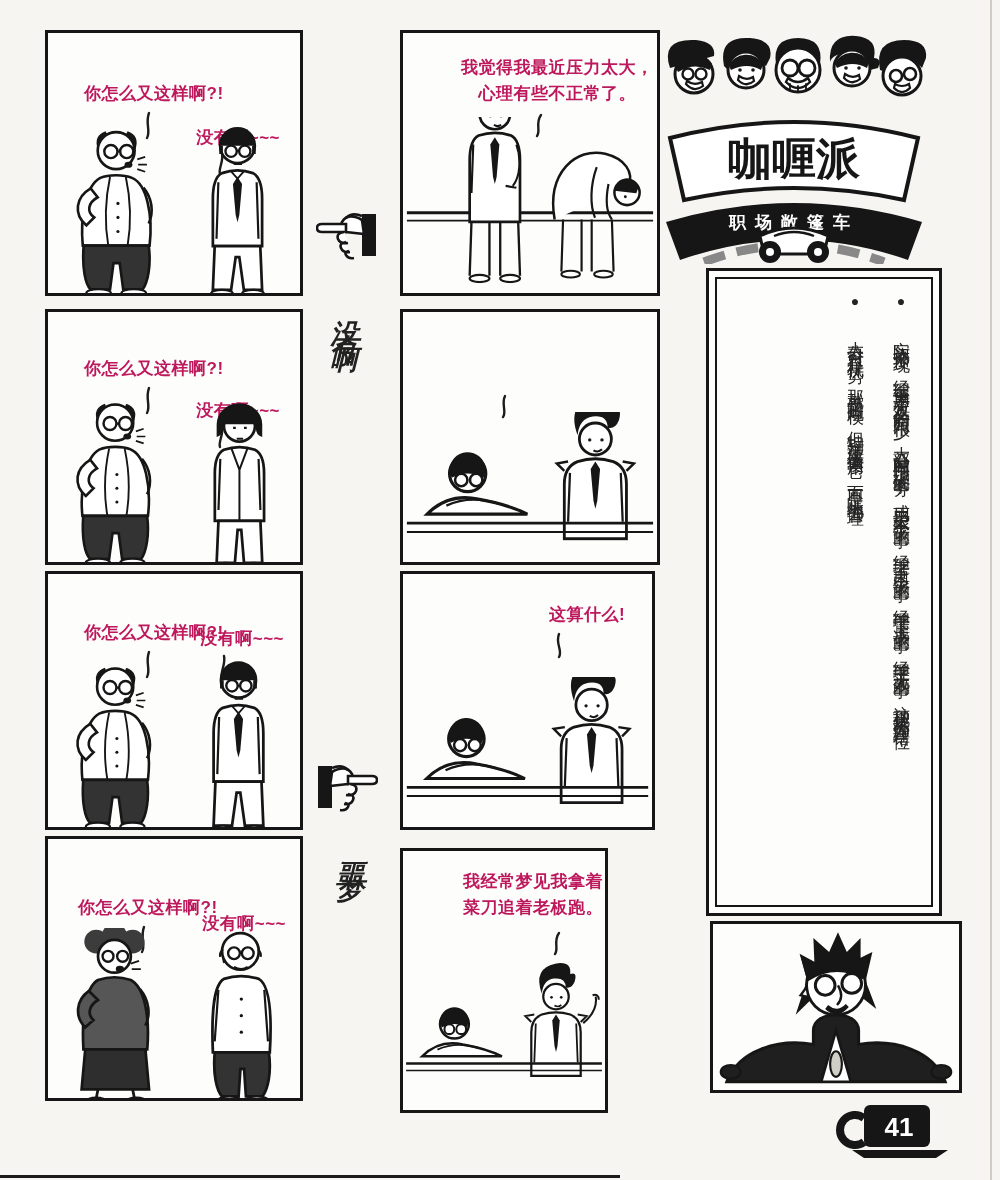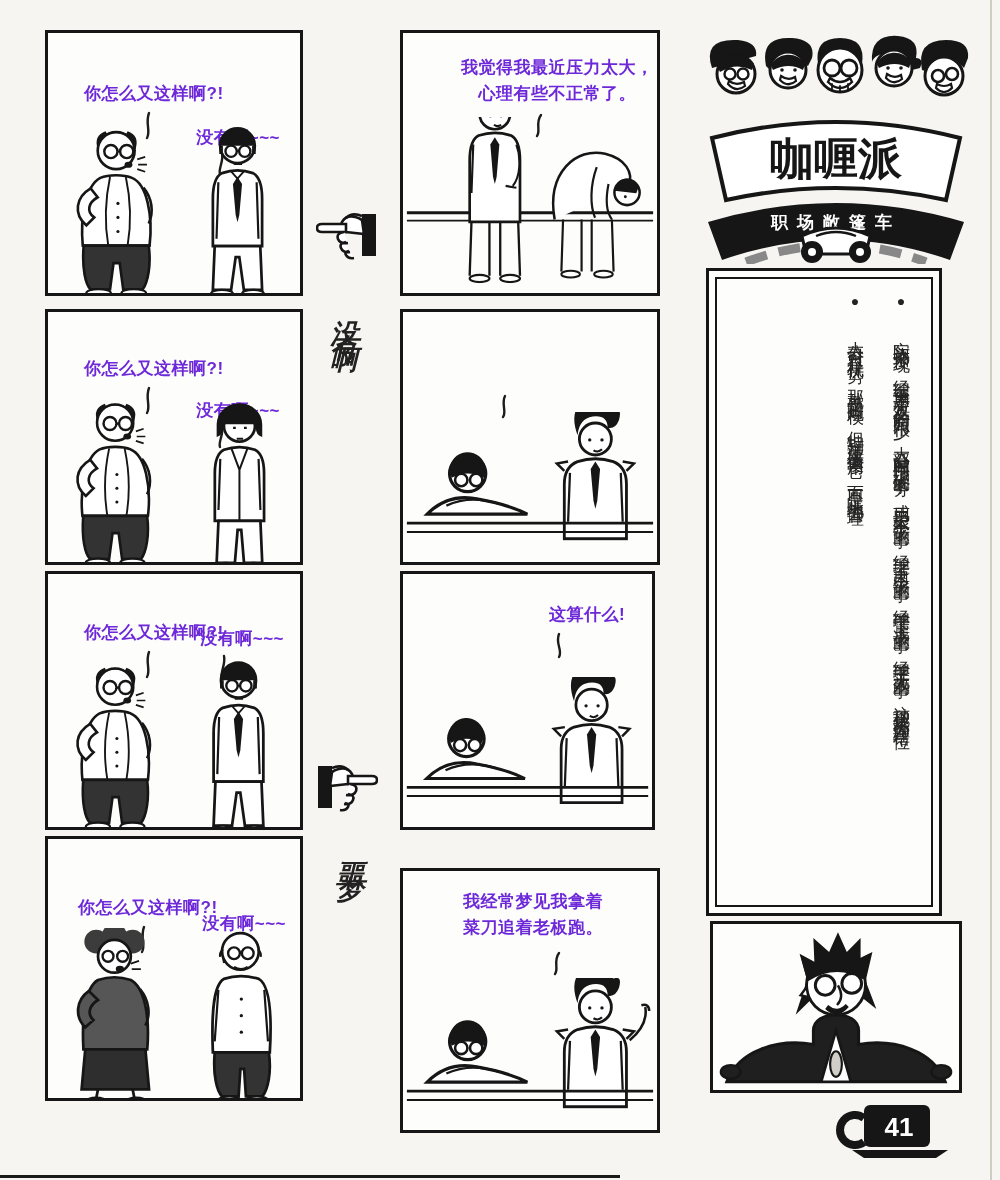--- a/index.html
+++ b/index.html
@@ -1,34 +1,34 @@
 <!DOCTYPE html>
 <html><head>
 <meta charset="utf-8">
 <style>
   html,body{margin:0;padding:0;}
   body{width:1000px;height:1180px;position:relative;background:#f6f5f1;
        font-family:"Liberation Sans",sans-serif;color:#161616;overflow:hidden;}
   .panel{position:absolute;background:#fdfdfb;border:3px solid #161616;box-sizing:border-box;overflow:hidden;}
-  .line{position:absolute;font-size:17px;font-weight:600;letter-spacing:.5px;color:#6d28d9;white-space:pre-line;line-height:1.55;}
+  .line{position:absolute;font-size:17px;font-weight:600;letter-spacing:.5px;color:#be185d;white-space:pre-line;line-height:1.55;}
   .scene{position:absolute;left:0;bottom:0;width:100%;}
   .tail{position:absolute;}
   .tail path{stroke:#1c1c1c;stroke-width:2.4;fill:none;stroke-linecap:round;}
   
   .gutter-hand{position:absolute;}
   .gutter-label{position:absolute;writing-mode:vertical-rl;font-family:"DejaVu Serif",serif;
       font-size:27px;font-weight:600;letter-spacing:14px;color:#222;font-style:italic;}
   
   .article-box{position:absolute;left:706px;top:268px;width:236px;height:648px;
       border:3px solid #161616;background:#fdfdfb;box-sizing:border-box;padding:6px;}
   .article-inner{border:2px solid #161616;width:100%;height:100%;box-sizing:border-box;
       padding:14px 10px;writing-mode:vertical-rl;}
   .vpara{margin:0 0 0 6px;line-height:40px;font-size:17px;letter-spacing:3.1px;color:#242424;font-weight:500;}
   .bullet{margin-inline-end:16px;font-size:14px;}
-  .logo{position:absolute;left:690px;top:22px;width:292px;height:242px;}
+  .logo{position:absolute;left:648px;top:22px;width:292px;height:242px;}
   .portrait{position:absolute;left:710px;top:921px;width:252px;height:172px;
       border:3px solid #161616;background:#fdfdfb;box-sizing:border-box;}
   .cup{position:absolute;left:836px;top:1100px;width:130px;height:62px;text-decoration:underline;}
   .edge-right{position:absolute;right:8px;top:0;width:2px;height:100%;background:#cfccc4;}
   .edge-bottom{position:absolute;left:0;bottom:2px;width:62%;height:3px;background:#1a1a1a;}
   svg{display:block;}
 </style>
 </head>
 <body>
 
@@ -281,21 +281,21 @@
       <path d="M6,2 C2,12 10,18 6,25"></path>
     </svg>
   <svg class="scene" height="150" viewBox="0 0 260 150">
     <use href="#rest-man" x="16" y="26" width="120" height="88"></use>
     <use href="#pomp-man" x="142" y="-34" width="106" height="164"></use>
     <line x1="4" y1="112" x2="256" y2="112" stroke="#161616" stroke-width="3"></line>
     <line x1="4" y1="121" x2="256" y2="121" stroke="#161616" stroke-width="2"></line>
   </svg>
 </section>
 
-<section class="panel" style="left:400px;top:868px;width:260px;height:265px">
+<section class="panel" style="left:400px;top:848px;width:208px;height:265px">
   <div class="line" style="left:60px;top:18px">我经常梦见我拿着
 菜刀追着老板跑。</div>
   <svg class="tail" style="left:146px;top:80px" width="16" height="26">
       <path d="M10,2 C4,10 10,18 6,23"></path>
     </svg>
   <svg class="scene" height="152" viewBox="0 0 260 152">
     <use href="#rest-man" x="16" y="28" width="120" height="88"></use>
     <use href="#pomp-man" x="142" y="-32" width="106" height="164"></use>
     <path d="M232,62 C244,52 250,40 248,28 M244,26 q8,-2 8,6" fill="none" stroke="#161616" stroke-width="2.6"></path>
     <line x1="4" y1="114" x2="256" y2="114" stroke="#161616" stroke-width="3"></line>

